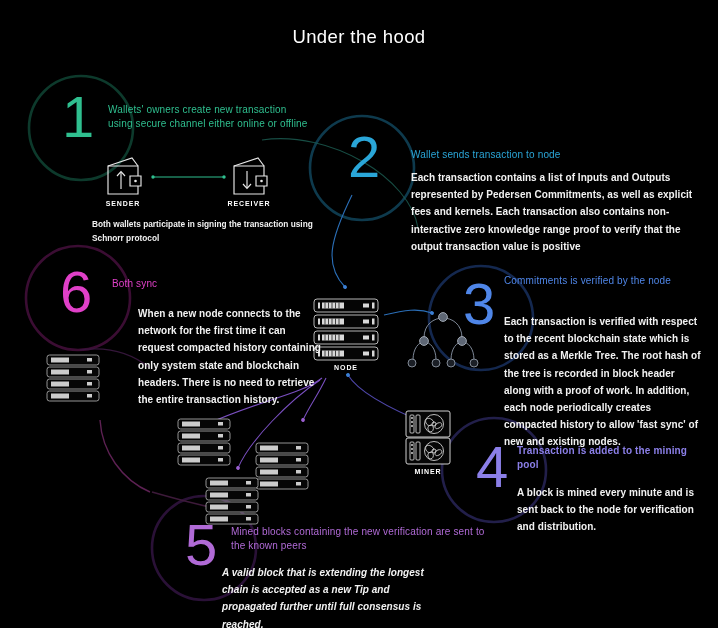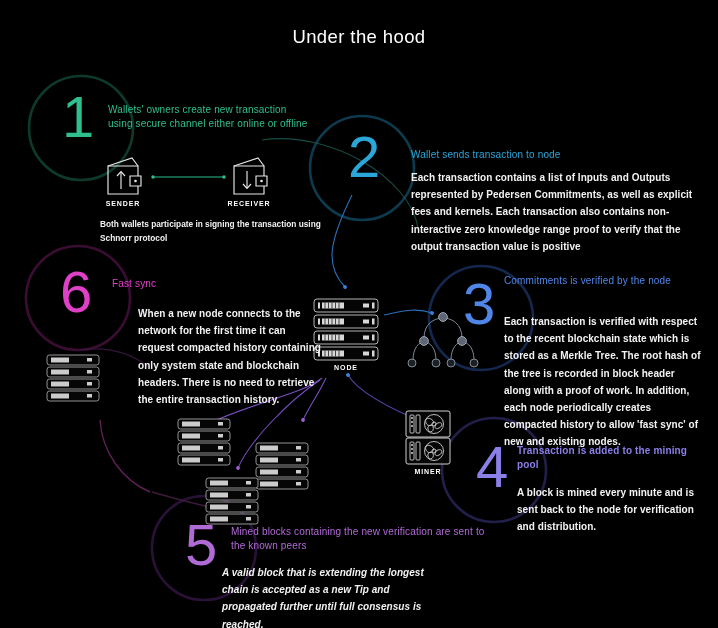--- a/index.html
+++ b/index.html
@@ -322,21 +322,21 @@
     </g>
   </svg>
 
   <div class="layer">
 
     <div id="page-title">Under the hood</div>
 
     <div class="step">
       <div class="step-num" style="left:62px; top:88px; color:#2fbf8f;">1</div>
       <div class="step-head" style="left:108px; top:103px; width:200px; color:#2fbf8f;">Wallets' owners create new transaction using secure channel either online or offline</div>
-      <div class="sub-note" style="left:100px; top:217px; width:230px;">Both wallets participate in signing the transaction using Schnorr protocol</div>
+      <div class="sub-note" style="left:92px; top:217px; width:230px;">Both wallets participate in signing the transaction using Schnorr protocol</div>
       <div class="icon-cap" style="left:88px; top:200px; width:70px;">SENDER</div>
       <div class="icon-cap" style="left:214px; top:200px; width:70px;">RECEIVER</div>
     </div>
 
     <div class="step">
       <div class="step-num" style="left:348px; top:128px; color:#2aa6d8;">2</div>
       <div class="step-head" style="left:411px; top:136px; width:290px; color:#2aa6d8;margin-top:12px;">Wallet sends transaction to node</div>
       <div class="step-body" style="left:411px; top:169px; width:290px;">Each transaction contains a list of Inputs and Outputs represented by Pedersen Commitments, as well as explicit fees and kernels. Each transaction also contains non-interactive zero knowledge range proof to verify that the output transaction value is positive</div>
     </div>
 
@@ -354,20 +354,20 @@
     </div>
 
     <div class="step">
       <div class="step-num" style="left:185px; top:516px; color:#b06ad6;">5</div>
       <div class="step-head" style="left:231px; top:525px; width:260px; color:#b06ad6;">Mined blocks containing the new verification are sent to the known peers</div>
       <div class="step-body" style="left:222px; top:564px; width:225px;font-style:italic;">A valid block that is extending the longest chain is accepted as a new Tip and propagated further until full consensus is reached.</div>
     </div>
 
     <div class="step">
       <div class="step-num" style="left:60px; top:263px; color:#e040c8;">6</div>
-      <div class="step-head" style="left:112px; top:277px; width:200px; color:#e040c8;">Fast sync</div>
+      <div class="step-head" style="left:112px; top:277px; width:200px; color:#e040c8;">Both sync</div>
       <div class="step-body" style="left:112px; top:305px; width:185px;margin-left:26px;">When a new node connects to the network for the first time it can request compacted history containing only system state and blockchain headers. There is no need to retrieve the entire transaction history.</div>
     </div>
 
     <div class="icon-cap" style="left:311px; top:364px; width:70px;">NODE</div>
   </div>
 
 </div>
 
 </body></html>

